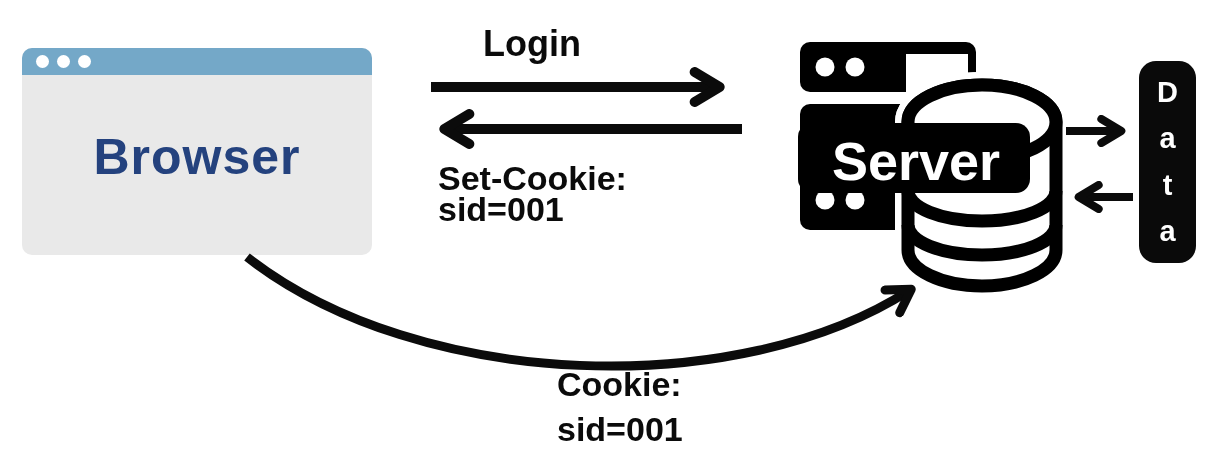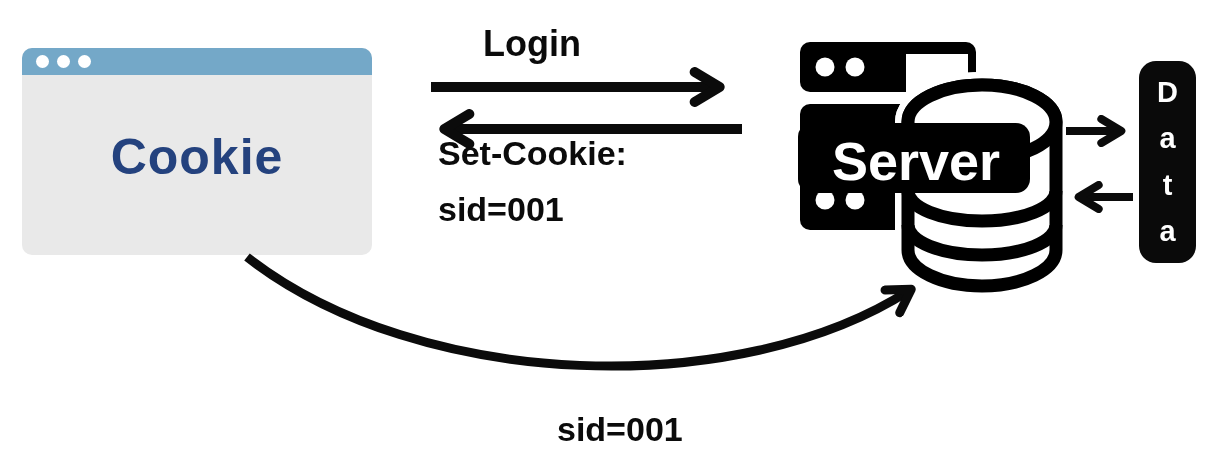--- a/index.html
+++ b/index.html
@@ -26,21 +26,21 @@
   
   .data-pill{
     position:absolute;left:1139px;top:61px;width:57px;height:202px;
     background:#0a0a0a;border-radius:17px;
     display:flex;flex-direction:column;align-items:center;justify-content:space-evenly;
   }
   .data-letter{color:#ffffff;font-size:29px;font-weight:bold;line-height:1;}
   
   .lbl{position:absolute;color:#0b0b0b;font-weight:bold;text-align:left;white-space:nowrap;line-height:1;}
   .lbl-login{left:483px;top:26px;width:200px;font-size:36px;}
-  .lbl-setcookie1{left:438px;top:136px;width:300px;font-size:34px;}
+  .lbl-setcookie1{left:438px;top:161px;width:300px;font-size:34px;}
   .lbl-setcookie2{left:438px;top:192px;width:300px;font-size:34px;}
   .lbl-request{left:462px;top:287px;width:300px;font-size:44px;letter-spacing:-1px;}
   .lbl-cookie1{left:557px;top:367px;width:300px;font-size:34px;}
   .lbl-cookie2{left:557px;top:412px;width:300px;font-size:34px;}
   
   .overlay{position:absolute;left:0;top:0;}
   .server-label-text{
     font-family:"Liberation Sans",sans-serif;font-weight:bold;font-size:54px;fill:#ffffff;
   }
 </style>
@@ -49,21 +49,21 @@
 
 <div class="canvas">
 
   <div class="browser-window">
     <div class="browser-titlebar">
       <span class="window-dot"></span>
       <span class="window-dot"></span>
       <span class="window-dot"></span>
     </div>
     <div class="browser-body">
-      <span class="browser-label">Cookie</span>
+      <span class="browser-label">Browser</span>
     </div>
   </div>
 
   <svg class="overlay" width="1224" height="464" viewBox="0 0 1224 464">
     <defs>
       <marker id="arrowhead" viewBox="0 0 12 12" refX="9" refY="6" markerWidth="4" markerHeight="4" orient="auto">
         <path d="M2,1.5 L9.5,6 L2,10.5" fill="none" stroke="#0b0b0b" stroke-width="3" stroke-linecap="round" stroke-linejoin="round"></path>
       </marker>
     </defs>
 
@@ -105,15 +105,16 @@
   <div class="data-pill">
     <span class="data-letter">D</span>
     <span class="data-letter">a</span>
     <span class="data-letter">t</span>
     <span class="data-letter">a</span>
   </div>
 
   <div class="lbl lbl-login">Login</div>
   <div class="lbl lbl-setcookie1">Set-Cookie:</div>
   <div class="lbl lbl-setcookie2">sid=001</div>
+  <div class="lbl lbl-cookie1">Cookie:</div>
   <div class="lbl lbl-cookie2">sid=001</div>
 
 </div>
 
 </body></html>

